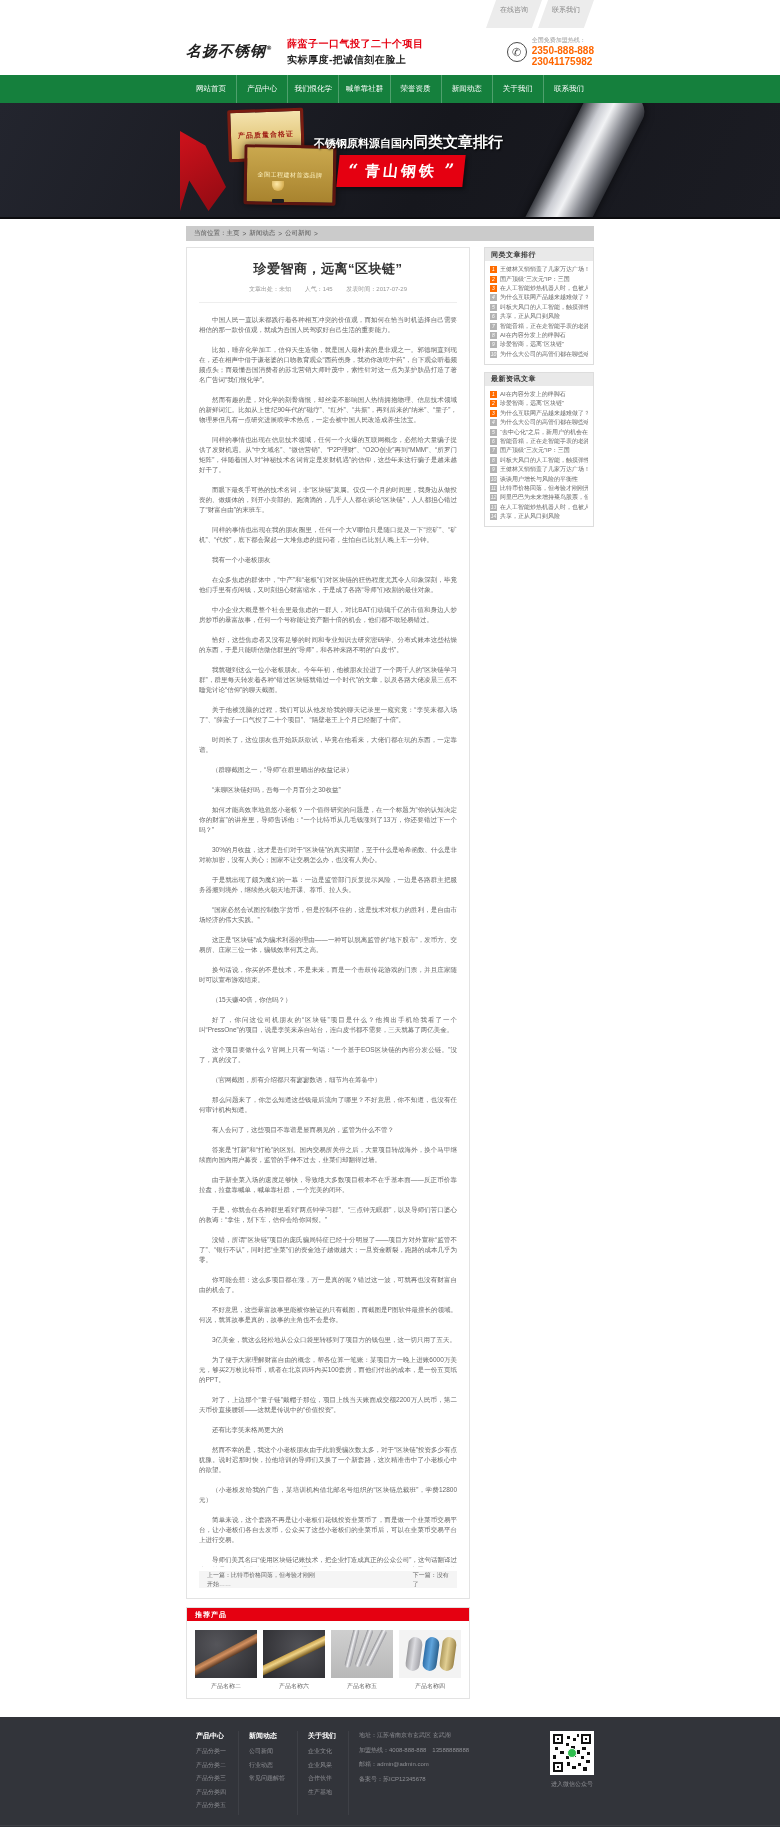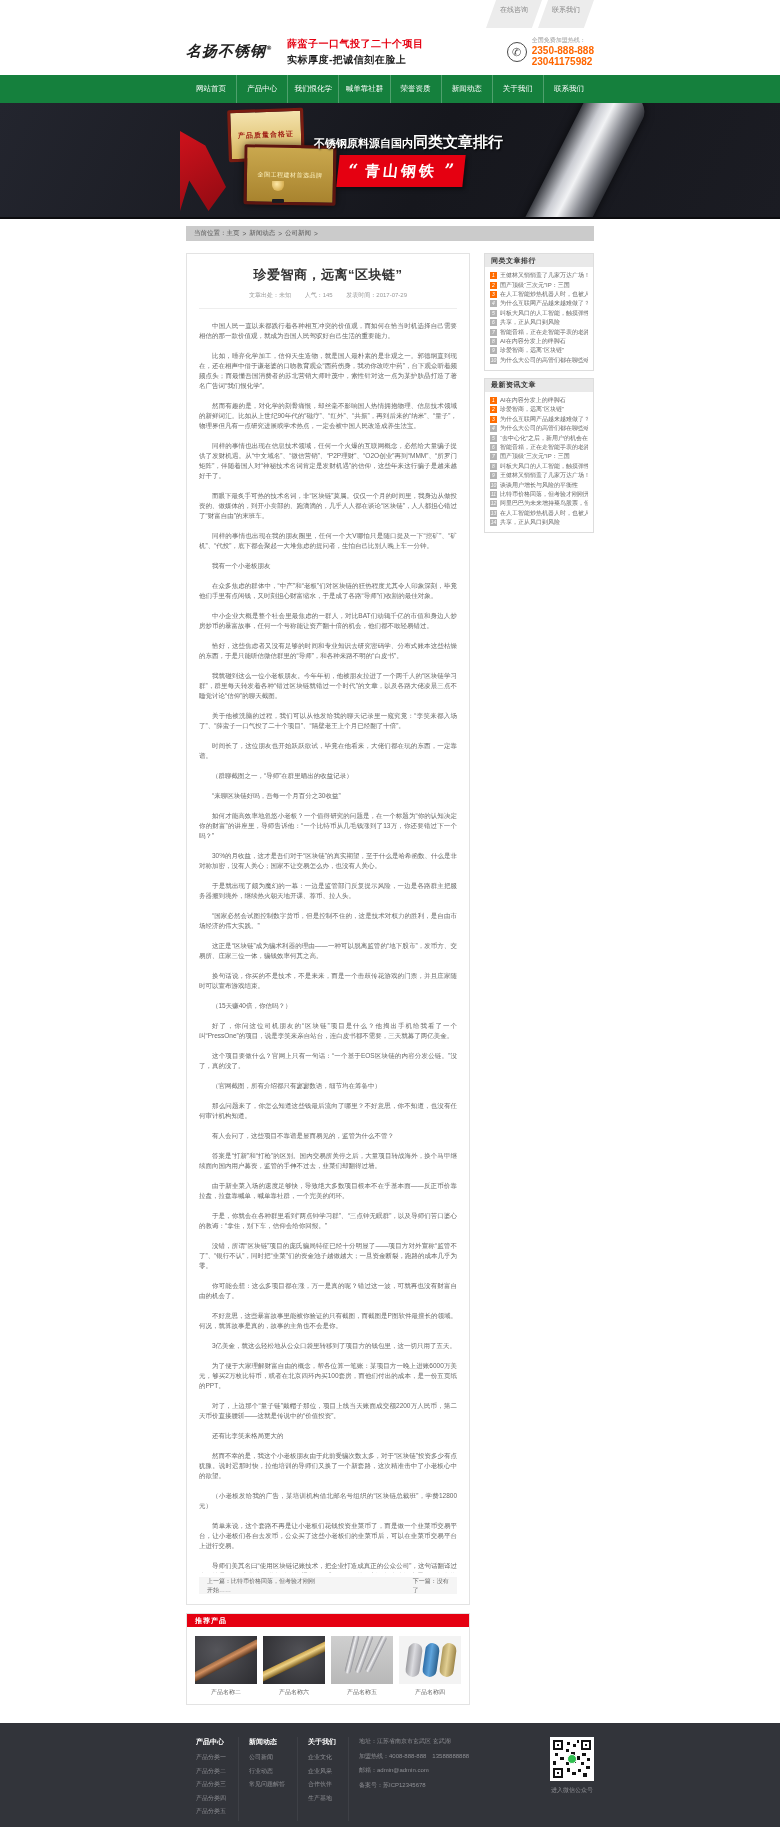--- a/index.html
+++ b/index.html
@@ -51,21 +51,21 @@
   .bn-brand .qm { font-family:"DejaVu Serif", serif; font-size:17px; letter-spacing:0; }
   .pipe { position:absolute; right:-18px; top:-26px; width:60px; height:190px; transform:rotate(27deg); background:linear-gradient(90deg,#3a3c42 0%,#caccd2 28%,#f2f3f5 46%,#8b8d94 72%,#2e3036 100%); border-radius:28px/20px; box-shadow:0 0 10px rgba(0,0,0,.7); }
 
   
   .crumb-wrap { margin-top:7px; }
   .crumb { background:#cbcbcb; height:15px; display:flex; align-items:center; padding:0 8px; font-size:6.5px; color:#555; }
   .crumb a { color:#555; text-decoration:none; cursor:pointer; }
   .crumb .sep { margin:0 3px; }
 
   
-  .main { margin-top:12px; }
+  .main { margin-top:6px; }
   .main .inner { display:flex; align-items:flex-start; }
   .artcol { width:284px; }
   .sidebar { width:110px; margin-left:14px; }
 
   .card { background:#fff; border:1px solid #e3e3e3; }
   .article { padding:12px 12px 10px; }
   .a-title { text-align:center; font-size:13px; font-weight:bold; color:#333; letter-spacing:.5px; }
   .a-meta { text-align:center; font-size:6px; color:#999; margin-top:7px; padding-bottom:8px; border-bottom:1px solid #eee; }
   .a-meta b { font-weight:normal; color:#999; }
   .a-meta span { margin:0 6px; }

